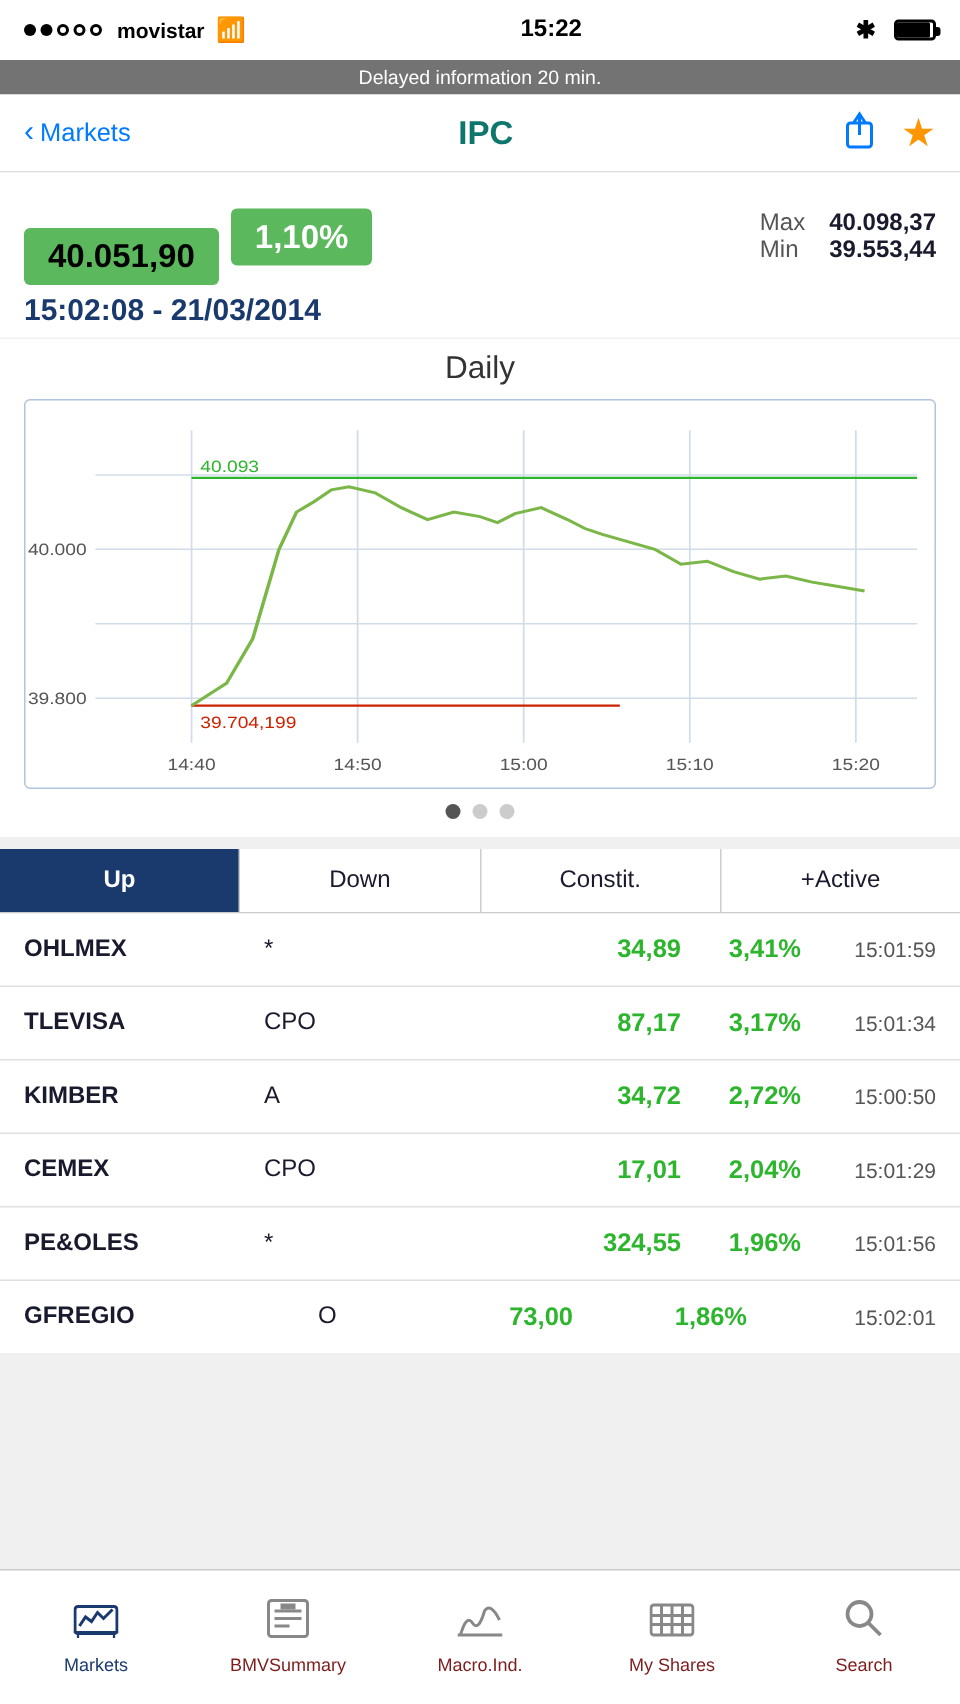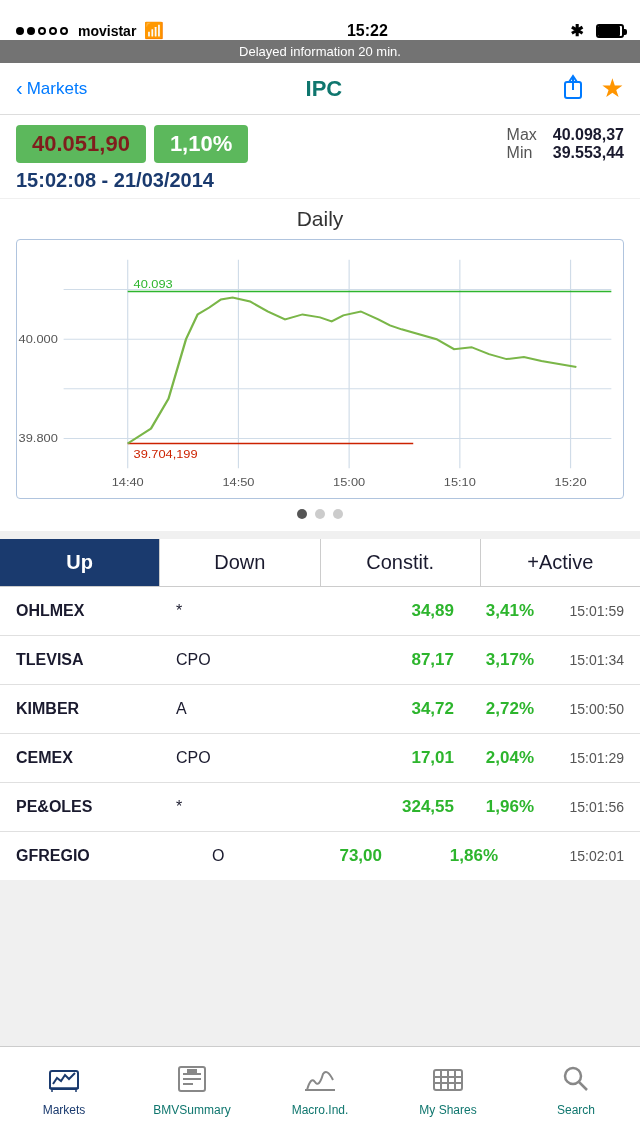--- a/index.html
+++ b/index.html
@@ -4,21 +4,21 @@
   <meta name="viewport" content="width=640px">
   <style>
     * { margin: 0; padding: 0; box-sizing: border-box; }
     body { width: 640px; font-family: -apple-system, 'Helvetica Neue', Arial, sans-serif; background: #f0f0f0; overflow-x: hidden; }
 
     
     .status-bar {
       background: white;
       height: 40px;
       display: flex;
-      align-items: flex-end;
+      align-items: center;
       justify-content: space-between;
       padding: 0 16px;
       font-size: 14px;
       font-weight: 600;
     }
     .status-left { display: flex; align-items: center; gap: 4px; }
     .status-center { font-size: 16px; font-weight: 600; }
     .status-right { display: flex; align-items: center; gap: 8px; }
     .signal-dots { display: flex; gap: 3px; }
     .dot { width: 8px; height: 8px; border-radius: 50%; background: black; }
@@ -58,25 +58,26 @@
       padding: 10px 16px 6px;
     }
     .price-row {
       display: flex;
       align-items: center;
       gap: 8px;
       margin-bottom: 6px;
     }
     .price-badge {
       background: #5cb85c;
-      color: #7f1d1d;
+      color: #000000;
       font-size: 22px;
       font-weight: 700;
       padding: 6px 16px;
       border-radius: 4px;
+      margin-top: 27px;
     }
     .change-badge {
       background: #5cb85c;
       color: white;
       font-size: 22px;
       font-weight: 700;
       padding: 6px 16px;
       border-radius: 4px;
     }
     .max-min-block { margin-left: auto; }
@@ -118,21 +119,21 @@
     .tabs {
       display: flex;
       background: white;
       margin-top: 8px;
       border-bottom: 1px solid #ccc;
     }
     .tab {
       flex: 1;
       text-align: center;
       padding: 12px 0;
-      font-size: 20px;
+      font-size: 16px;
       cursor: pointer;
       color: #1a1a2e;
       border-right: 1px solid #ccc;
     }
     .tab:last-child { border-right: none; }
     .tab.active { background: #1a3a6e; color: white; font-weight: 600; }
 
     
     .table-section { background: white; }
     .table-row {
@@ -163,21 +164,21 @@
     }
     .bottom-tab {
       display: flex;
       flex-direction: column;
       align-items: center;
       gap: 4px;
       cursor: pointer;
       flex: 1;
     }
     .bottom-tab .icon { font-size: 26px; color: #888; }
-    .bottom-tab .label { font-size: 12px; color: #0f766e; }
+    .bottom-tab .label { font-size: 12px; color: #7f1d1d; }
     .bottom-tab.active .icon { color: #1a3a6e; }
     .bottom-tab.active .label { color: #1a3a6e; }
 
     
     .grid-line { stroke: #d0dce8; stroke-width: 1; }
     .price-line { fill: none; stroke: #7ab648; stroke-width: 2; }
     .max-line { stroke: #2db52d; stroke-width: 1.5; stroke-dasharray: none; }
     .min-line { stroke: #cc2200; stroke-width: 1.5; }
     .label-text { font-size: 11px; fill: #555; font-family: -apple-system, Arial; }
     .max-label { font-size: 11px; fill: #2db52d; font-family: -apple-system, Arial; }

